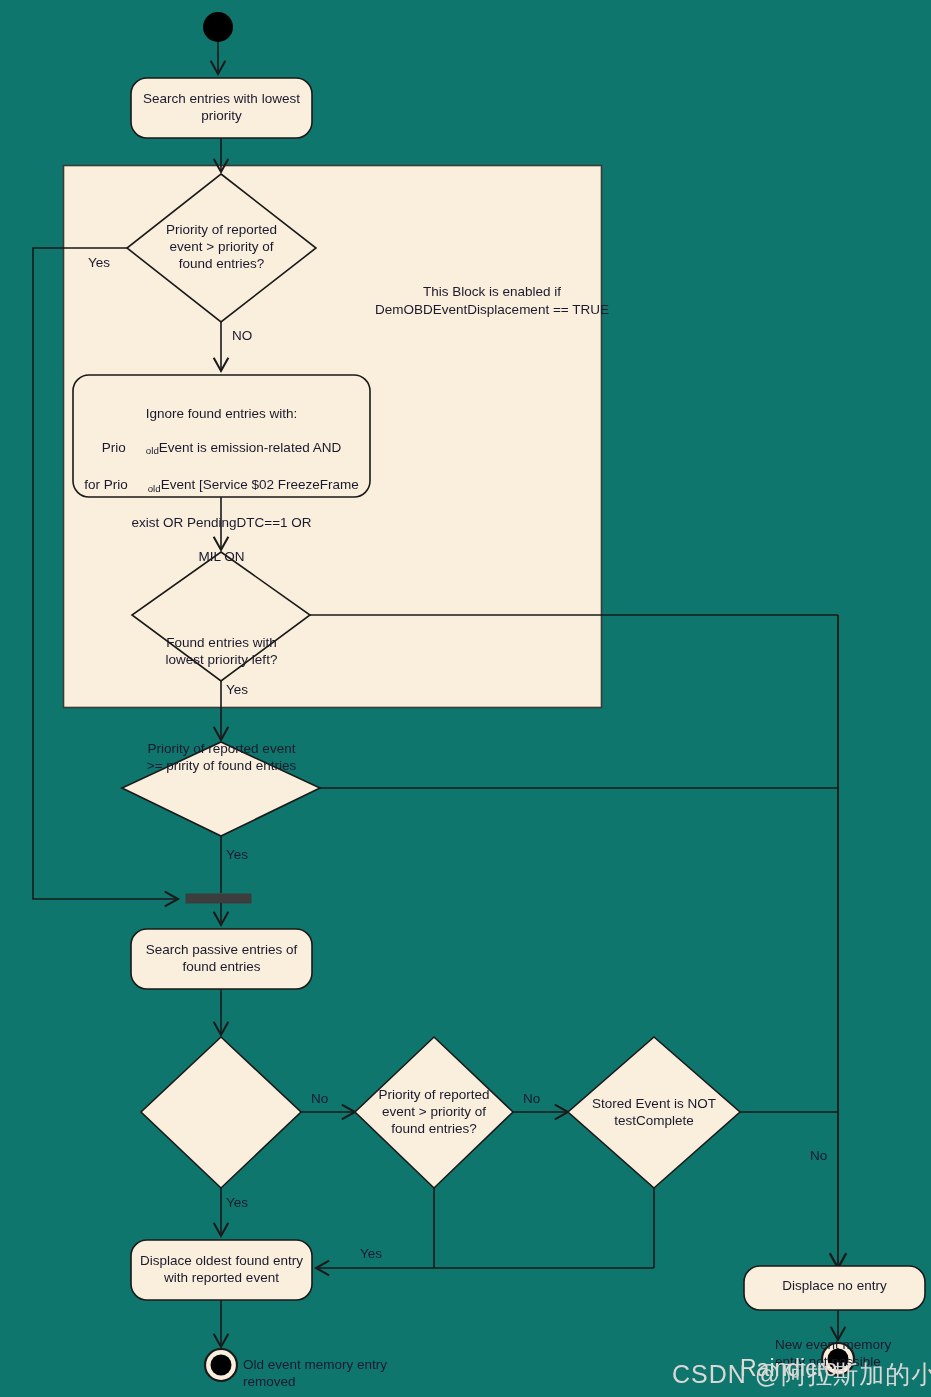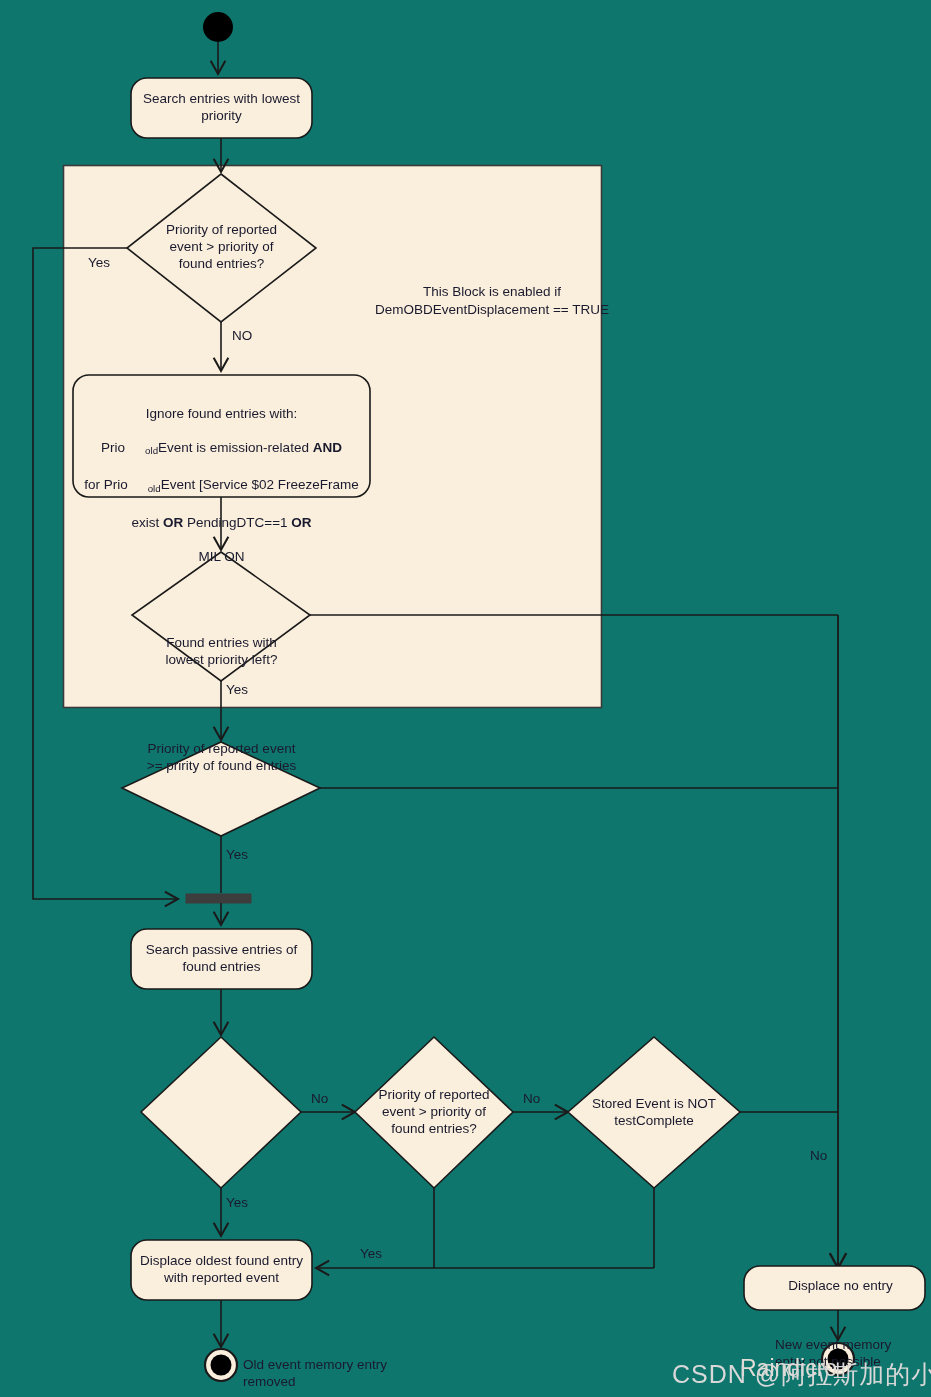--- a/index.html
+++ b/index.html
@@ -72,21 +72,21 @@
     font-size: 23px;
     color: #e2ddd6;
     white-space: nowrap;
     font-family: "Liberation Sans", sans-serif;
   }
   sub {
     font-size: 0.72em;
     vertical-align: -0.25em;
     margin-left: 20px;
   }
-  b { font-weight: bold; }
+  b { font-weight: normal; }
 </style>
 </head>
 <body>
 
 <div id="canvas">
 
   <svg id="diagram-svg" viewBox="0 0 931 1397" xmlns="http://www.w3.org/2000/svg">
     <defs>
       <marker id="arrowOpen" viewBox="0 0 12 12" refX="10" refY="6" markerWidth="11" markerHeight="11" orient="auto-start-reverse">
         <path d="M 1 1 L 10 6 L 1 11" fill="none" stroke="#1a1a1a" stroke-width="1.4"></path>
@@ -199,21 +199,21 @@
   <div class="node-text" style="left:354px; top:1086px; width:160px;">Priority of reported
 event &gt; priority of
 found entries?</div>
 
   <div class="node-text" style="left:574px; top:1095px; width:160px;">Stored Event is NOT
 testComplete</div>
 
   <div class="node-text" style="left:129px; top:1252px; width:185px;">Displace oldest found entry
 with reported event</div>
 
-  <div class="node-text" style="left:744px; top:1277px; width:181px;padding-left:6px;">Displace no entry</div>
+  <div class="node-text" style="left:744px; top:1277px; width:181px;">Displace no entry</div>
 
   <div class="end-label" style="left:243px; top:1356px; width:180px;">Old event memory entry
 removed</div>
 
   <div class="end-label" style="left:745px; top:1336px; width:130px; text-align:left;margin-left:30px;">New event memory
 entry not possible</div>
 
   <div class="edge-label" style="left:88px; top:255px;">Yes</div>
 
   <div class="edge-label" style="left:232px; top:328px;">NO</div>

